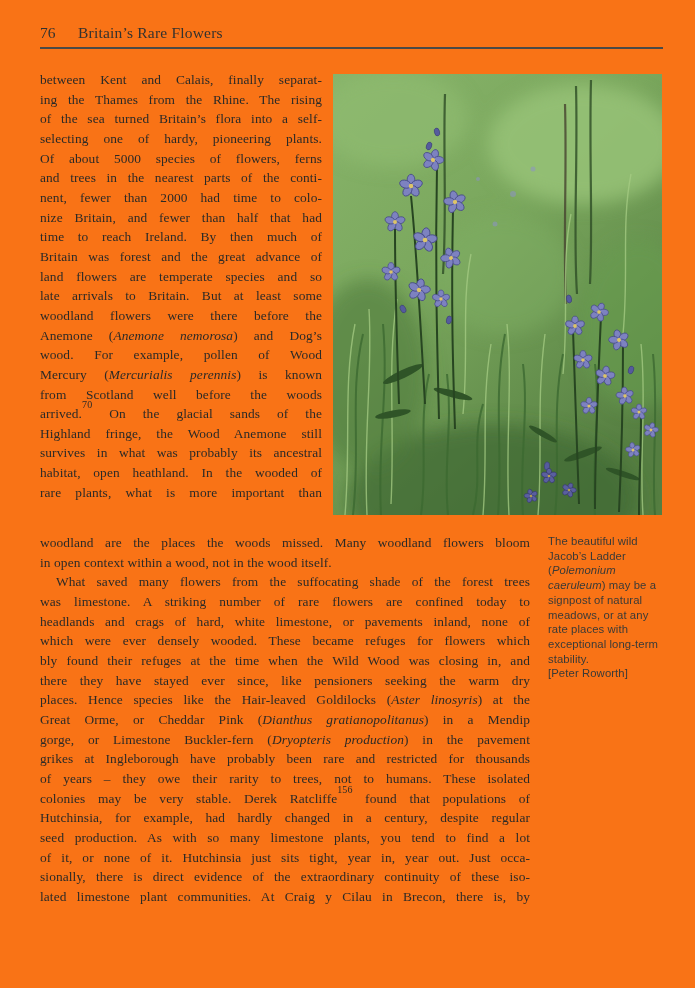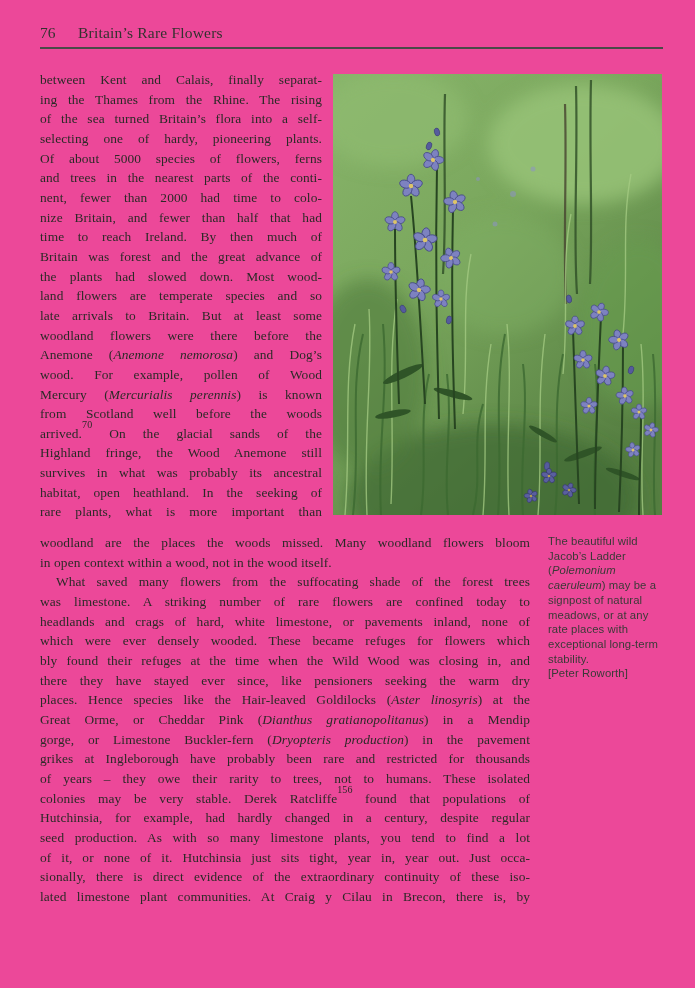--- a/index.html
+++ b/index.html
@@ -1,19 +1,19 @@
 <!DOCTYPE html>
 <html><head>
 <meta charset="utf-8">
 <style>
   * { box-sizing: border-box; }
   html,body { margin:0; padding:0; background:#ffffff; }
   .page {
     position:relative; width:695px; height:988px; margin:0;
-    background:#ec4899; overflow:hidden;
+    background:#f97316; overflow:hidden;
     font-family:"Liberation Serif","DejaVu Serif",serif;
     color:#2b2a27;
   }
   .hdr-num { position:absolute; left:40px; top:24px; font-size:15.5px; color:#33322f; }
   .hdr-title { position:absolute; left:78px; top:24px; font-size:15.5px; color:#33322f; letter-spacing:0.2px; }
   .hdr-rule { position:absolute; left:40px; top:47px; width:623px; height:2px; background:#4a4a47; }
 
   .tline { font-size:13.4px; line-height:19.65px; letter-spacing:0.1px; }
   .just { text-align:justify; text-align-last:justify; }
   .ind { text-indent:16px; }
@@ -52,32 +52,31 @@
       <div class="tline just">between Kent and Calais, finally separat-</div>
       <div class="tline just">ing the Thames from the Rhine. The rising</div>
       <div class="tline just">of the sea turned Britain’s flora into a self-</div>
       <div class="tline just">selecting one of hardy, pioneering plants.</div>
       <div class="tline just">Of about 5000 species of flowers, ferns</div>
       <div class="tline just">and trees in the nearest parts of the conti-</div>
       <div class="tline just">nent, fewer than 2000 had time to colo-</div>
       <div class="tline just">nize Britain, and fewer than half that had</div>
       <div class="tline just">time to reach Ireland. By then much of</div>
       <div class="tline just">Britain was forest and the great advance of</div>
-      <div class="tline just">the plants had slowed down. Most wood-</div>
       <div class="tline just">land flowers are temperate species and so</div>
       <div class="tline just">late arrivals to Britain. But at least some</div>
       <div class="tline just">woodland flowers were there before the</div>
       <div class="tline just">Anemone (<i>Anemone nemorosa</i>) and Dog’s</div>
       <div class="tline just">wood. For example, pollen of Wood</div>
       <div class="tline just">Mercury (<i>Mercurialis perennis</i>) is known</div>
       <div class="tline just">from Scotland well before the woods</div>
       <div class="tline just">arrived.<sup>70</sup> On the glacial sands of the</div>
       <div class="tline just">Highland fringe, the Wood Anemone still</div>
       <div class="tline just">survives in what was probably its ancestral</div>
-      <div class="tline just">habitat, open heathland. In the seeking of</div>
+      <div class="tline just">habitat, open heathland. In the wooded of</div>
       <div class="tline just">rare plants, what is more important than</div>
     </div>
 
   <div class="photo">
     <svg viewBox="0 0 329 441" width="329" height="441" preserveAspectRatio="none">
       <defs>
         <linearGradient id="gbg" x1="0" y1="0" x2="0.7" y2="1">
           <stop offset="0" stop-color="#88b46a"></stop>
           <stop offset="0.45" stop-color="#7aa75d"></stop>
           <stop offset="1" stop-color="#557e41"></stop>

